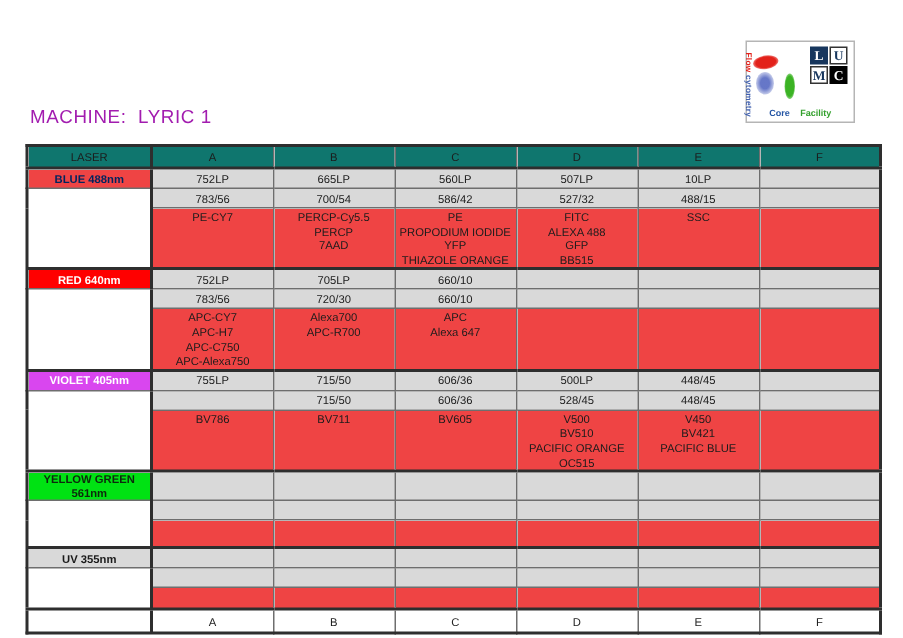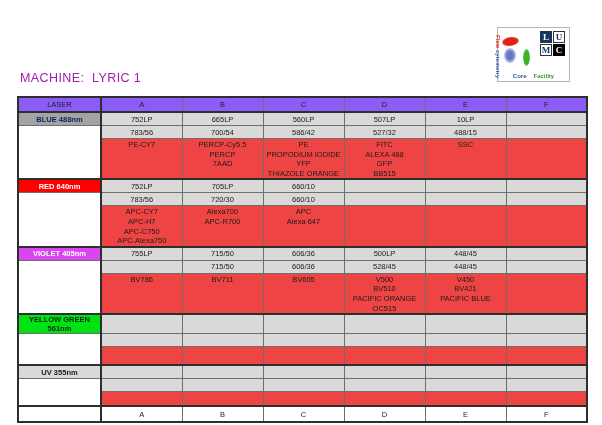--- a/index.html
+++ b/index.html
@@ -15,21 +15,21 @@
   table.cfg{
     position:absolute;left:17px;top:96px;
     border-collapse:collapse;table-layout:fixed;
     border:2px solid #2e2e2e;
   }
   .cfg td{
     border:1px solid #6e6e6e;
     font-size:7.5px;color:#1c1c1c;
     text-align:center;padding:0 2px;overflow:hidden;
   }
-  .cfg .hd{height:13px;vertical-align:middle;background:#8b5cf6;}
+  .cfg .hd{height:13px;vertical-align:middle;background:#0f766e;}
   .cfg .row-f1 td,.cfg .row-f2 td{height:12px;vertical-align:middle;}
   .cfg .shade{background:var(--shade,#d9d9d9);}
   .cfg .fluor{
     vertical-align:top;white-space:pre-line;line-height:9.6px;padding-top:1px;
     background:#ef4444;
   }
   .cfg .label-col{border-right:2px solid #2e2e2e;}
   .cfg tr.section-start td{border-top:2px solid #2e2e2e;}
   .cfg tr.footer-row td{border-top:2px solid #2e2e2e;height:14px;vertical-align:middle;background:#fff;}
   .cfg .spacer{background:#fff;}
@@ -126,21 +126,21 @@
         <tr class="header-row">
           <td class="hd label-col">LASER</td>
           <td class="hd">A</td>
           <td class="hd">B</td>
           <td class="hd">C</td>
           <td class="hd">D</td>
           <td class="hd">E</td>
           <td class="hd">F</td>
         </tr>
         <tr class="section-start row-f1 sec-0">
-          <td class="label-col laser" style="background: #a3a3a3; color: rgb(0, 36, 94);">BLUE 488nm</td>
+          <td class="label-col laser" style="background: #ef4444; color: rgb(0, 36, 94);">BLUE 488nm</td>
           <td class="shade filt">752LP</td>
           <td class="shade filt">665LP</td>
           <td class="shade filt">560LP</td>
           <td class="shade filt">507LP</td>
           <td class="shade filt">10LP</td>
           <td class="shade filt"></td>
         </tr>
         <tr class="row-f2 sec-0">
           <td class="label-col spacer" rowspan="2"></td>
           <td class="shade filt">783/56</td>

